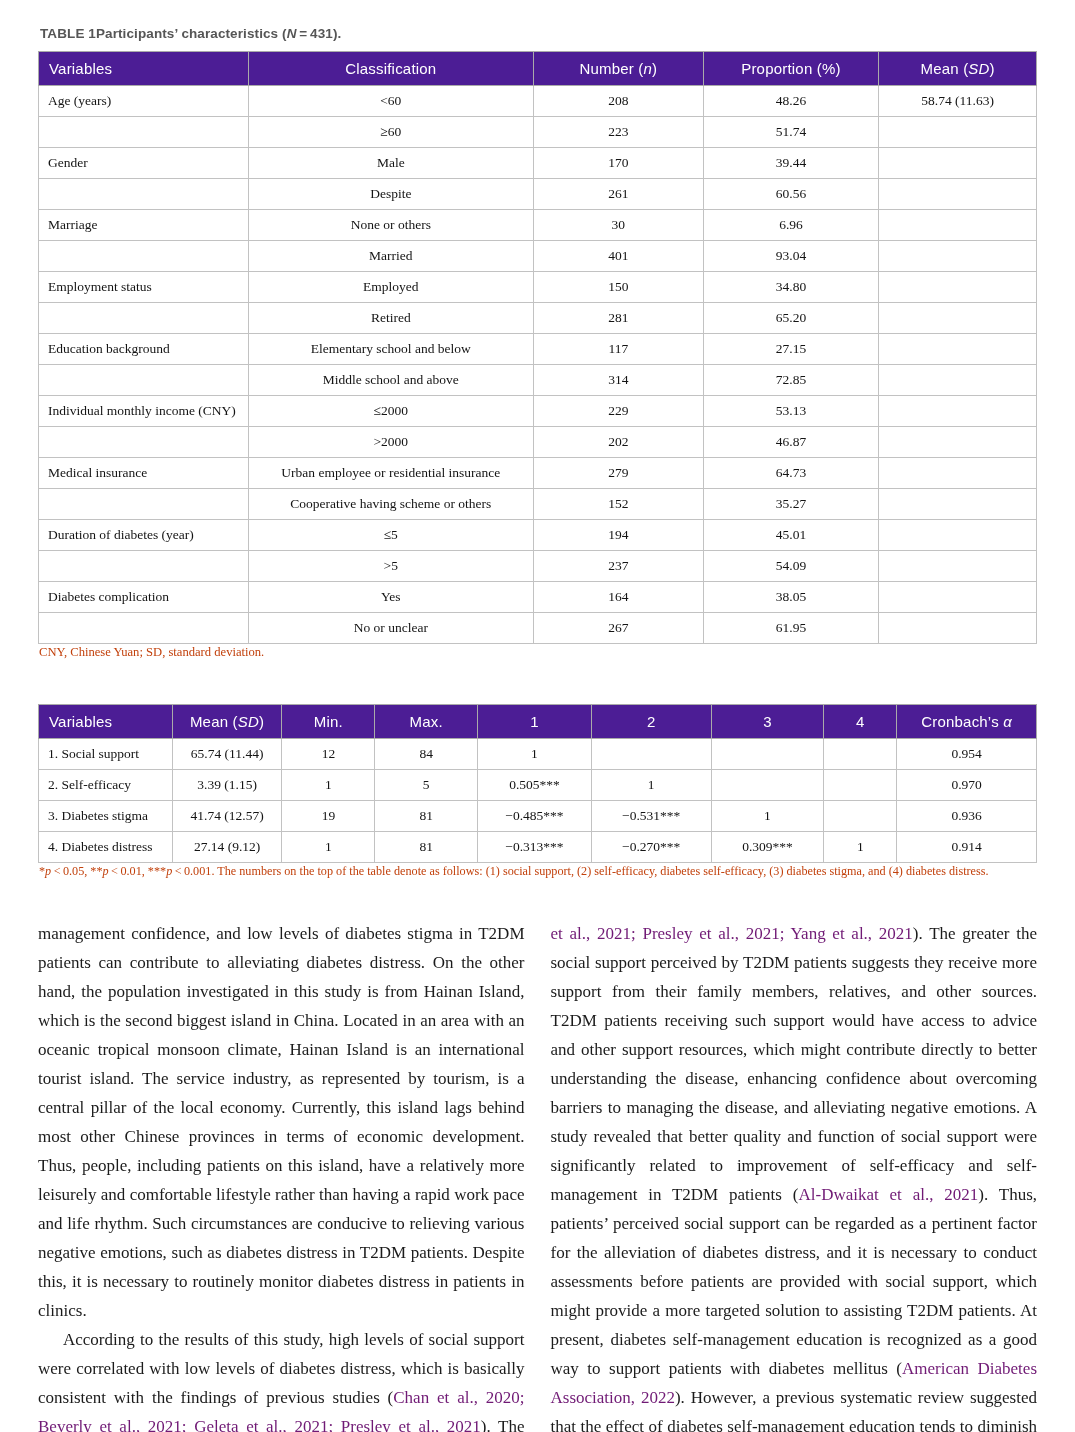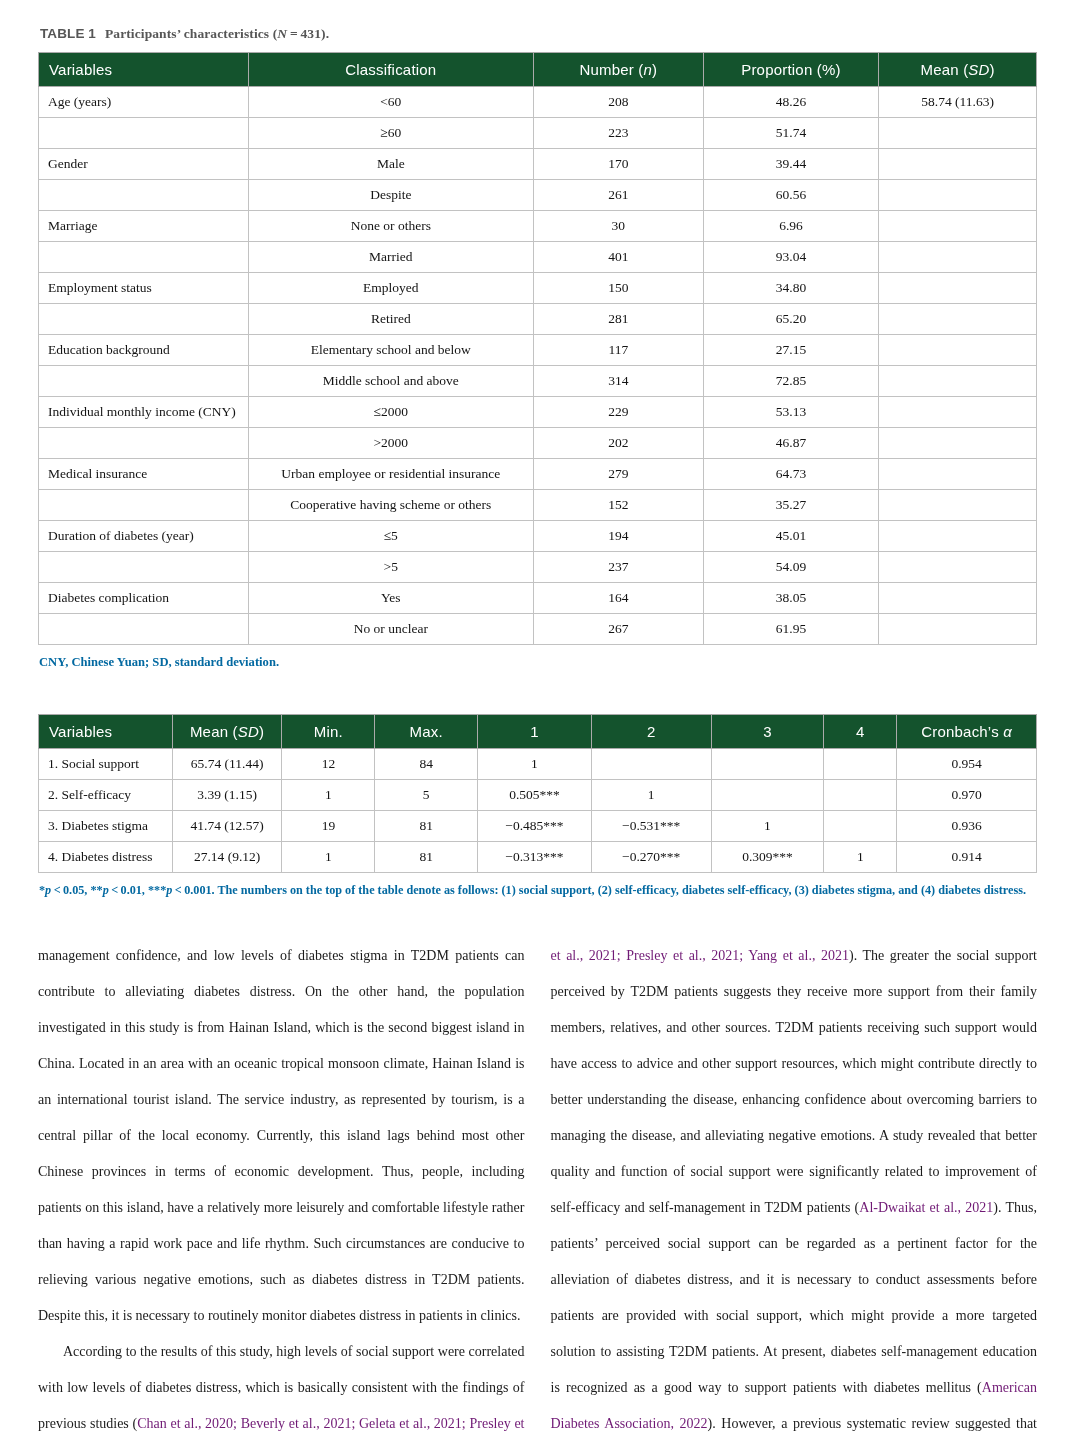--- a/index.html
+++ b/index.html
@@ -15,72 +15,71 @@
 
   
   .tbl-caption {
     font-family: "Liberation Sans", sans-serif;
     font-size: 13.5px;
     color: #565656;
     font-weight: 700;
     margin: 0 0 10px 2px;
     letter-spacing: 0.1px;
   }
-  .tbl-caption .cap-label { font-weight: 700; margin-right: 9px; }
-  .tbl-caption .cap-text  { font-weight: 700; font-family: Liberation Serif, serif; }
+  .tbl-caption .cap-label { font-weight: 700; }
+  .tbl-caption .cap-text  { font-weight: 700; }
 
   
   table {
     width: 999px;
     border-collapse: collapse;
     border: 1px solid #9a9a9a;
     font-size: 13.5px;
   }
   thead th {
-    background: #14532d;
+    background: #4c1d95;
     color: #ffffff;
     font-family: "Liberation Sans", sans-serif;
     font-weight: 400;
     font-size: 15px;
     padding: 8px 10px;
     border: 1px solid #aaaaaa;
     text-align: center;
     letter-spacing: 0.2px;
   }
   tbody td {
     border: 1px solid #c2c2c2;
     padding: 7px 9px;
     text-align: center;
     vertical-align: top;
     color: #141414;
   }
   th.al, td.al { text-align: left; }
 
   .footnote {
     font-size: 12.6px;
-    color: #0369a1;
-    margin: 10px 0 0 1px;
-    font-weight: bold;
+    color: #c2410c;
+    margin: 1px 0 0 1px;
   }
   .footnote-t2 { font-size: 12.2px; white-space: nowrap; }
 
   .tbl2-wrap { margin-top: 44px; }
 
   
   .body-cols {
     display: flex;
     gap: 26px;
     margin-top: 40px;
     text-align: justify;
   }
   .col { flex: 1 1 0; min-width: 0; }
   .col p {
     margin: 0;
-    font-size: 14px;
-    line-height: 36px;
+    font-size: 17px;
+    line-height: 29px;
     color: #1b1b1b;
   }
   .col p.indent { text-indent: 25px; }
   .cite { color: #701a75; cursor: pointer; }
 </style>
 </head>
 <body>
 
 <div class="page">
 

